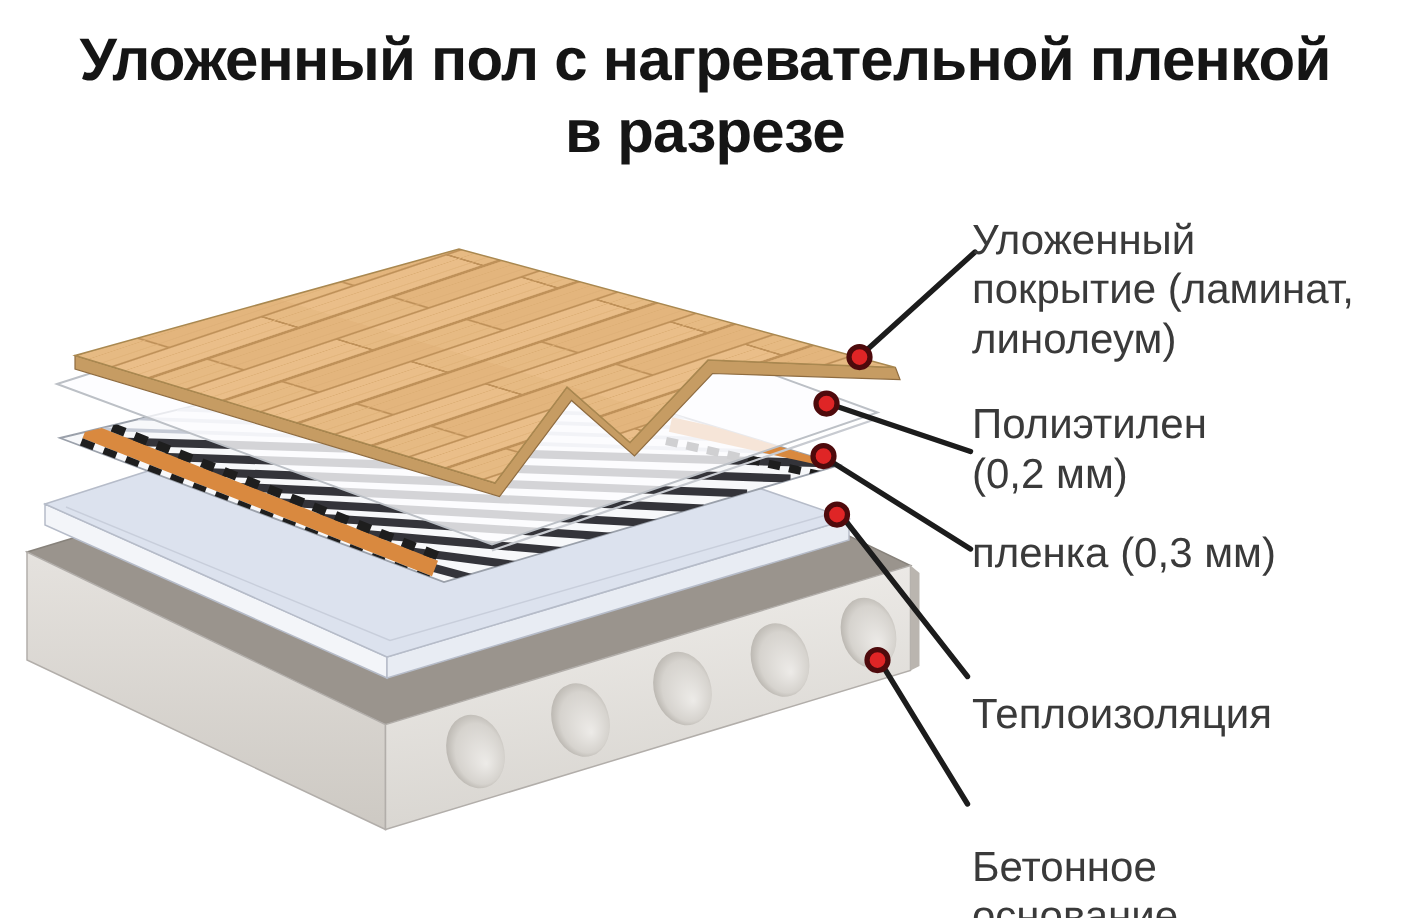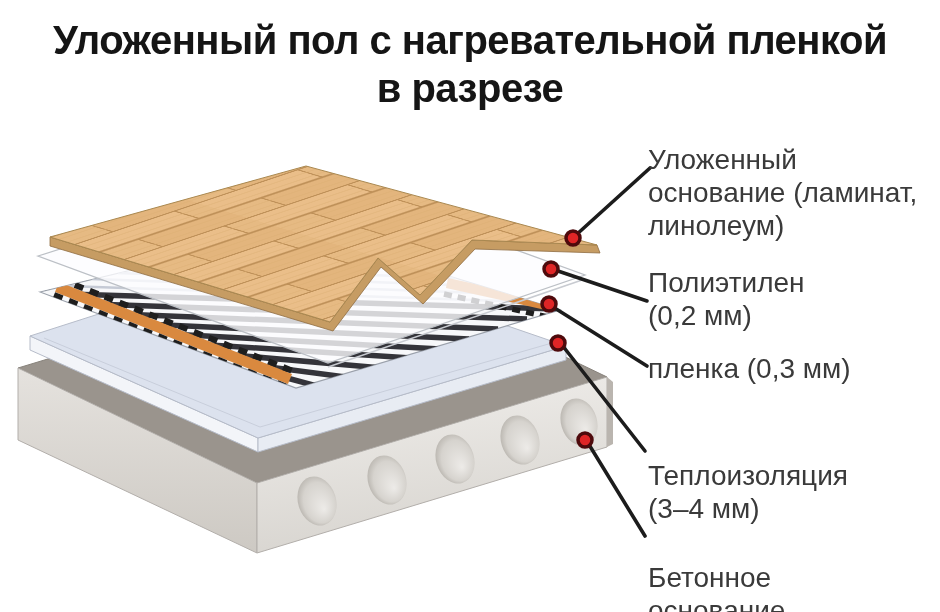--- a/index.html
+++ b/index.html
@@ -134,32 +134,31 @@
       <circle cx="573" cy="238" r="7" stroke="#4e0a0c" fill="#df2526"></circle>
       <circle cx="551" cy="269" r="7" stroke="#4e0a0c" fill="#df2526"></circle>
       <circle cx="549" cy="304" r="7" stroke="#4e0a0c" fill="#df2526"></circle>
       <circle cx="558" cy="343" r="7" stroke="#4e0a0c" fill="#df2526"></circle>
       <circle cx="585" cy="440" r="7" stroke="#4e0a0c" fill="#df2526"></circle>
     </g>
   </svg>
 
   <div class="layer-label lbl-1">
     <span>Уложенный</span>
-    <span>основание (ламинат,</span>
+    <span>покрытие (ламинат,</span>
     <span>линолеум)</span>
   </div>
   <div class="layer-label lbl-2">
     <span>Полиэтилен</span>
     <span>(0,2 мм)</span>
   </div>
   <div class="layer-label lbl-3">
     <span>пленка (0,3 мм)</span>
   </div>
   <div class="layer-label lbl-4">
     <span>Теплоизоляция</span>
-    <span>(3–4 мм)</span>
   </div>
   <div class="layer-label lbl-5">
     <span>Бетонное</span>
     <span>основание</span>
   </div>
 
 </div>
 
 </body></html>

